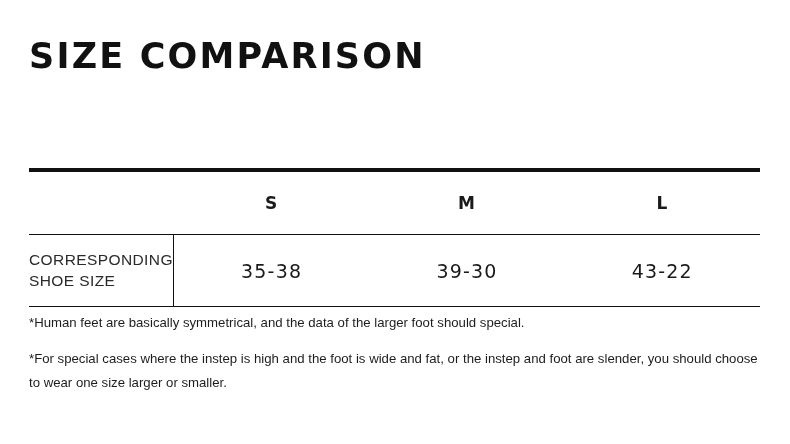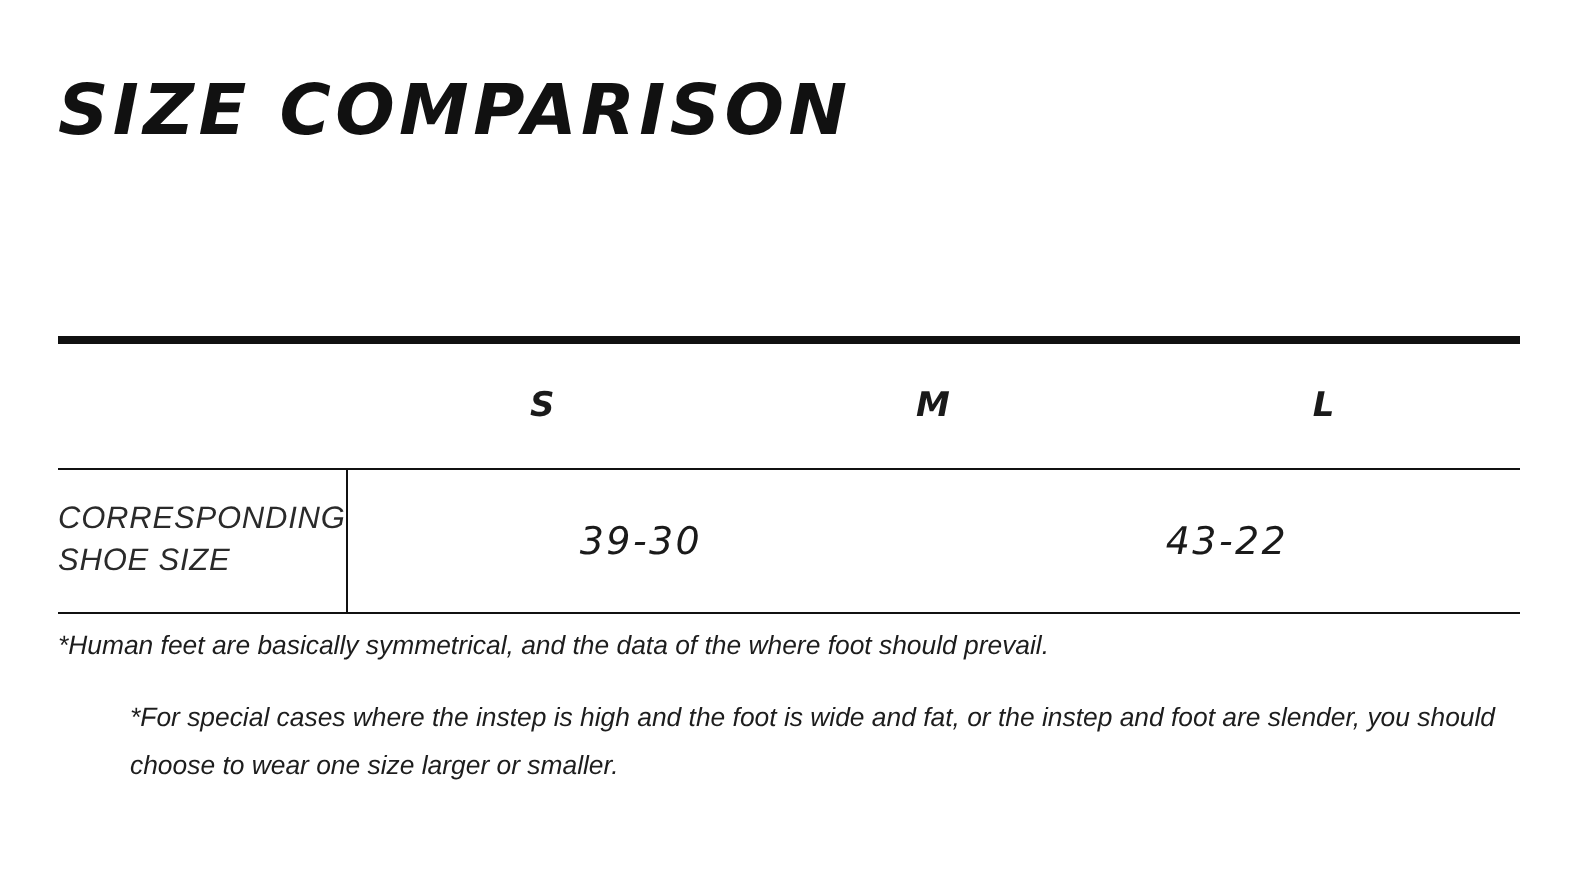--- a/index.html
+++ b/index.html
@@ -12,21 +12,20 @@
     background: #ffffff;
     font-family: "Liberation Sans", sans-serif;
     color: #1a1a1a;
     overflow: hidden;
   }
   .page {
     position: relative;
     width: 790px;
     height: 444px;
     box-sizing: border-box;
-    font-style: italic;
   }
   .title {
     position: absolute;
     left: 29px;
     top: 36px;
     font-size: 35px;
     font-weight: 700;
     letter-spacing: 2.2px;
     color: #111111;
     font-family: "DejaVu Sans", sans-serif;
@@ -113,21 +112,20 @@
     width: 735px;
     font-size: 13.2px;
     line-height: 1.82;
     color: #1d1d1d;
   }
   .note {
     margin: 0 0 2px 0;
   }
   .note.spaced {
     margin-top: 12px;
-    margin-left: 36px;
   }
 </style>
 </head>
 <body>
 
 <div class="page">
 
   <div class="title">SIZE COMPARISON</div>
 
   <div class="table-wrap">
@@ -143,26 +141,27 @@
     </div>
 
     <div class="rule-mid"></div>
 
     <div class="body-row">
       <div class="label-cell">
         <span>CORRESPONDING</span>
         <span>SHOE SIZE</span>
       </div>
       <div class="divider-cell"></div>
+      <div class="size-cell value">35-38</div>
       <div class="size-cell value">39-30</div>
       <div class="size-cell value">43-22</div>
     </div>
 
     <div class="rule-bottom"></div>
 
   </div>
 
   <div class="notes">
-    <p class="note">*Human feet are basically symmetrical, and the data of the where foot should prevail.</p>
+    <p class="note">*Human feet are basically symmetrical, and the data of the larger foot should special.</p>
     <p class="note spaced">*For special cases where the instep is high and the foot is wide and fat, or the instep and foot are slender, you should choose to wear one size larger or smaller.</p>
   </div>
 
 </div>
 
 </body></html>

